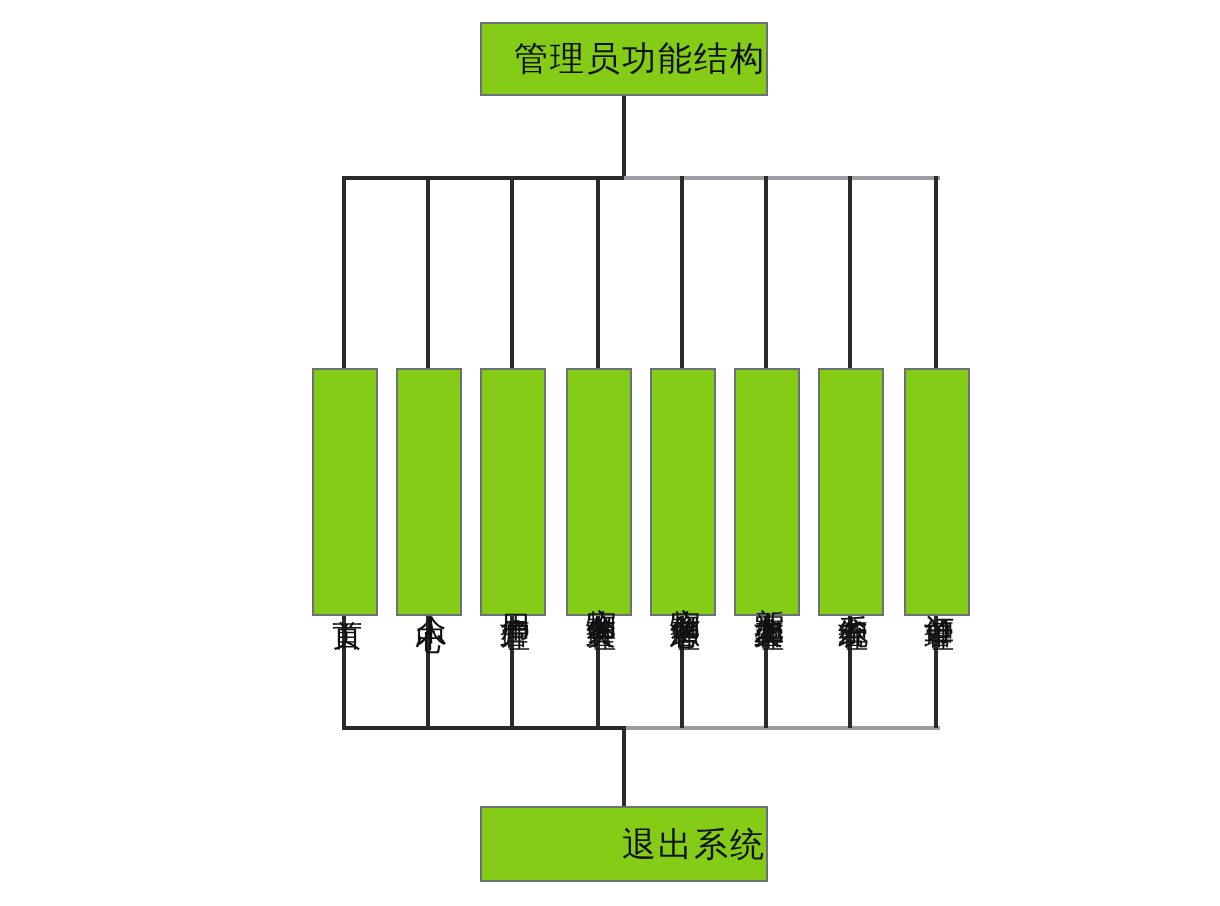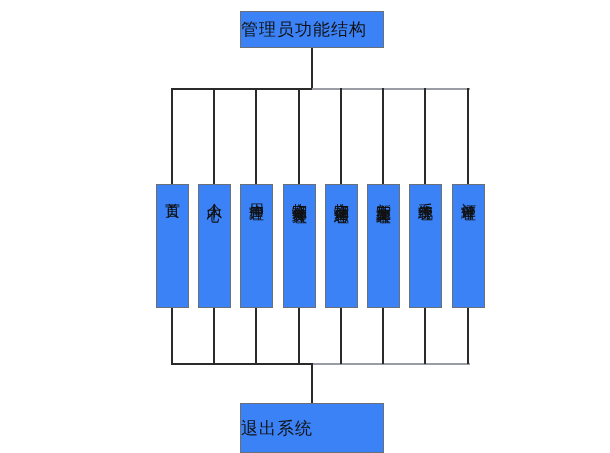--- a/index.html
+++ b/index.html
@@ -22,24 +22,24 @@
     top: 0;
     width: 610px;
     height: 453px;
   }
 
   
   .node {
     position: absolute;
     box-sizing: border-box;
     border: 1.4px solid #6b7078;
-    background: #3b82f6;
+    background: #84cc16;
     display: flex;
     align-items: center;
-    justify-content: flex-start;
+    justify-content: flex-end;
     color: #111111;
   }
 
   
   .node.wide {
     font-size: 17px;
     letter-spacing: 1px;
     line-height: 1;
   }
   .node.wide .label {
@@ -90,21 +90,21 @@
 </style>
 </head>
 <body>
 
 <div id="diagram">
 
   <div class="node wide" id="root-node" style="left: 240px; top: 11px; width: 144px; height: 37px;">
     <span class="label">管理员功能结构</span>
   </div>
 
-  <div class="node wide" id="exit-node" style="left: 240px; top: 403px; width: 144px; height: 50px;">
+  <div class="node wide" id="exit-node" style="left: 240px; top: 403px; width: 144px; height: 38px;">
     <span class="label">退出系统</span>
   </div>
 
   <div id="connector-layer">
       <div class="line v" style="left: 311.2px; top: 48px; height: 41px;"></div>
       <div class="line h" style="left: 171px; top: 88px; width: 141px;"></div>
       <div class="line h faint" style="left: 312px; top: 88px; width: 158px;"></div>
       <div class="line h" style="left: 171px; top: 363px; width: 141px;"></div>
       <div class="line h faint" style="left: 312px; top: 363px; width: 158px;"></div>
       <div class="line v" style="left: 311.2px; top: 363px; height: 40px;"></div>

